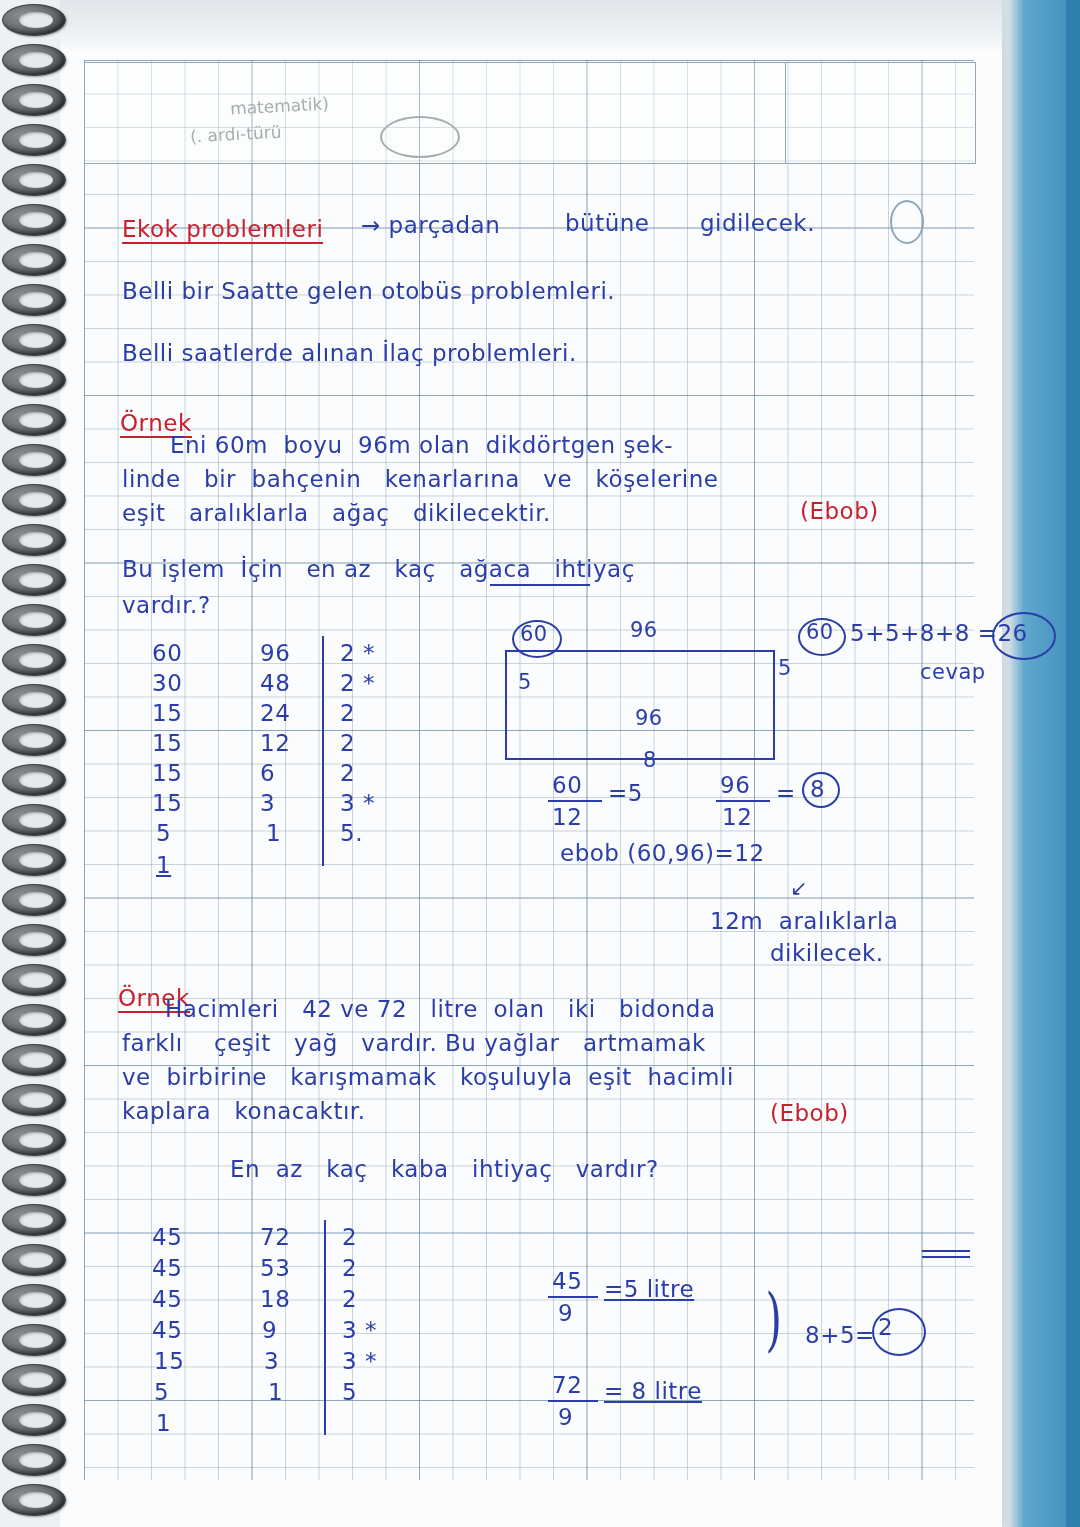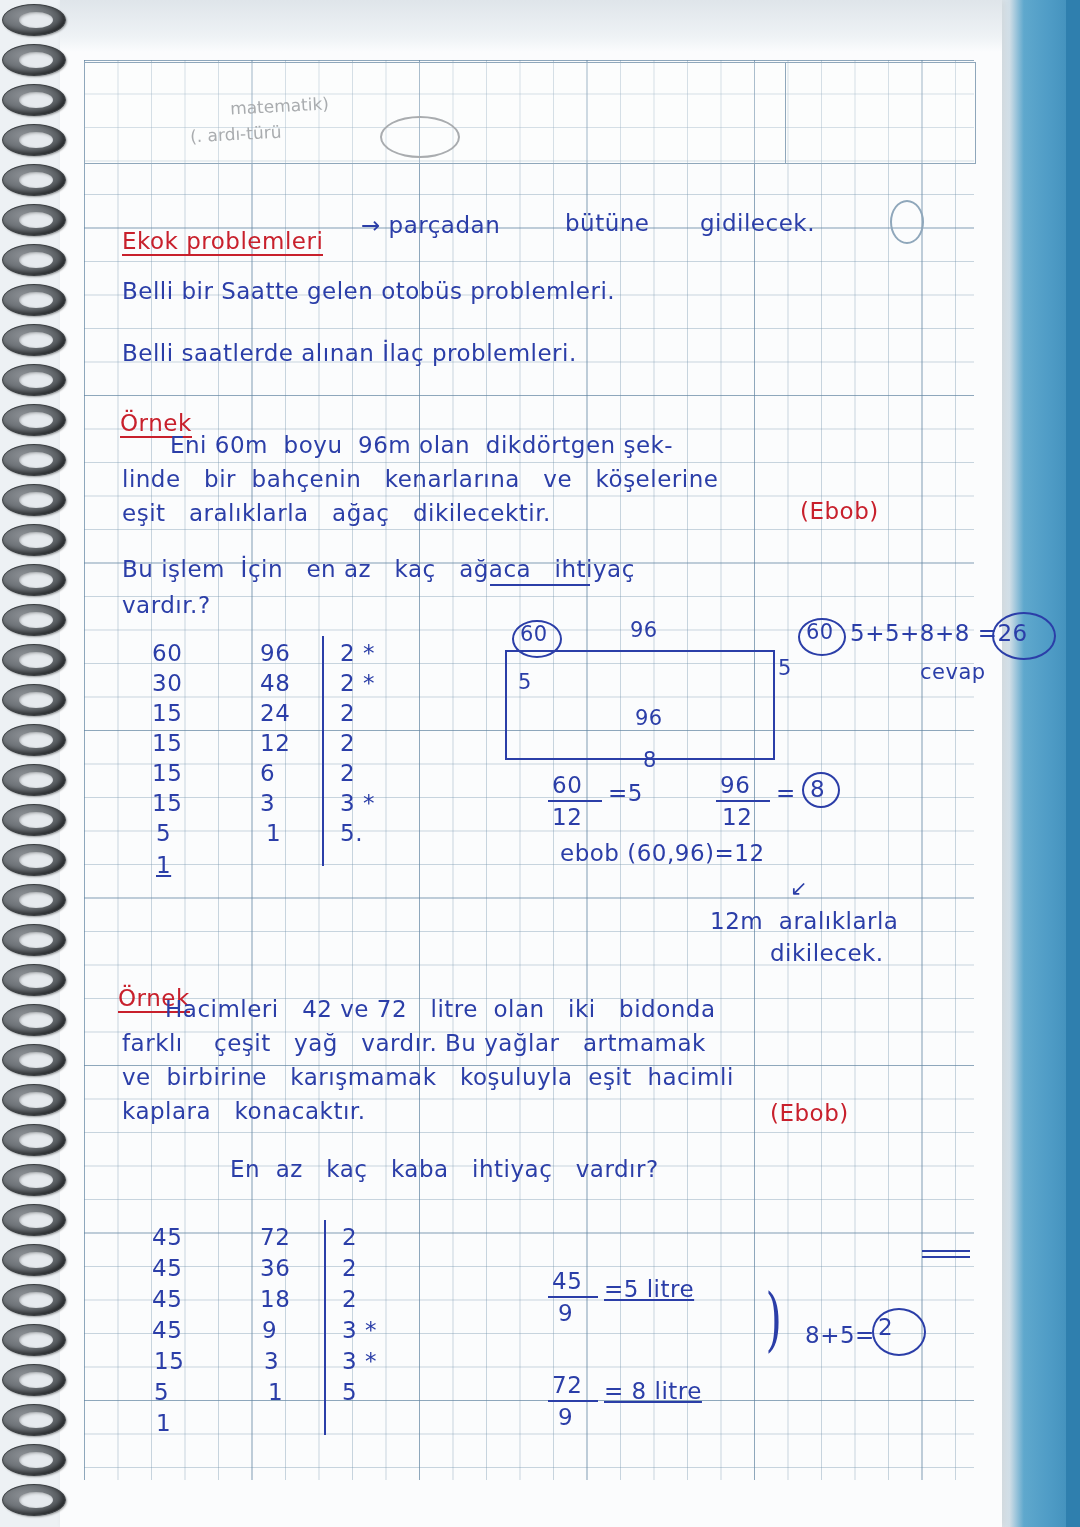--- a/index.html
+++ b/index.html
@@ -132,21 +132,21 @@
 
     <div class="header-box">
       <div class="header-div"></div>
     </div>
     <div class="scrib" style="left:170px; top:96px;">matematik)</div>
     <div class="scrib" style="left:130px; top:124px;">(. ardı-türü</div>
     <div class="ellipse pencil-e" style="left:320px; top:116px; width:76px; height:38px;"></div>
 
     <div class="hand">
 
-      <div class="hw red big ul-red" style="left:62px; top:228px;">Ekok problemleri</div>
+      <div class="hw red big ul-red" style="left:62px; top:216px;">Ekok problemleri</div>
       <div class="hw blue big" style="left:278px; top:212px;margin-left:23px;">→ parçadan</div>
       <div class="hw blue big" style="left:505px; top:210px;">bütüne</div>
       <div class="hw blue big" style="left:640px; top:210px;">gidilecek.</div>
       <div class="ellipse" style="left:830px; top:200px; width:30px; height:40px; border-color:#8fa7bb;"></div>
 
       <div class="hw blue big" style="left:62px; top:278px;">Belli bir Saatte gelen otobüs problemleri.</div>
       <div class="hw blue big" style="left:62px; top:340px;">Belli saatlerde alınan İlaç problemleri.</div>
 
       <div class="hw red big ul-red" style="left:60px; top:410px;">Örnek</div>
       <div class="hw blue big" style="left:110px; top:432px;">Eni 60m  boyu  96m olan  dikdörtgen şek-</div>
@@ -233,21 +233,21 @@
       <div class="hw blue big" style="left:62px; top:1098px;">kaplara   konacaktır.</div>
       <div class="hw red big" style="left:710px; top:1100px;">(Ebob)</div>
 
       <div class="hw blue big" style="left:170px; top:1156px;">En  az   kaç   kaba   ihtiyaç   vardır?</div>
 
       <div class="hw blue big" style="left:92px; top:1224px;">45</div>
       <div class="hw blue big" style="left:200px; top:1224px;">72</div>
       <div class="hw blue big" style="left:282px; top:1224px;">2</div>
 
       <div class="hw blue big" style="left:92px; top:1255px;">45</div>
-      <div class="hw blue big" style="left:200px; top:1255px;">36</div>
+      <div class="hw blue big" style="left:200px; top:1255px;">53</div>
       <div class="hw blue big" style="left:282px; top:1255px;">2</div>
 
       <div class="hw blue big" style="left:92px; top:1286px;">45</div>
       <div class="hw blue big" style="left:200px; top:1286px;">18</div>
       <div class="hw blue big" style="left:282px; top:1286px;">2</div>
 
       <div class="hw blue big" style="left:92px; top:1317px;">45</div>
       <div class="hw blue big" style="left:202px; top:1317px;">9</div>
       <div class="hw blue big" style="left:282px; top:1317px;">3 *</div>
 

